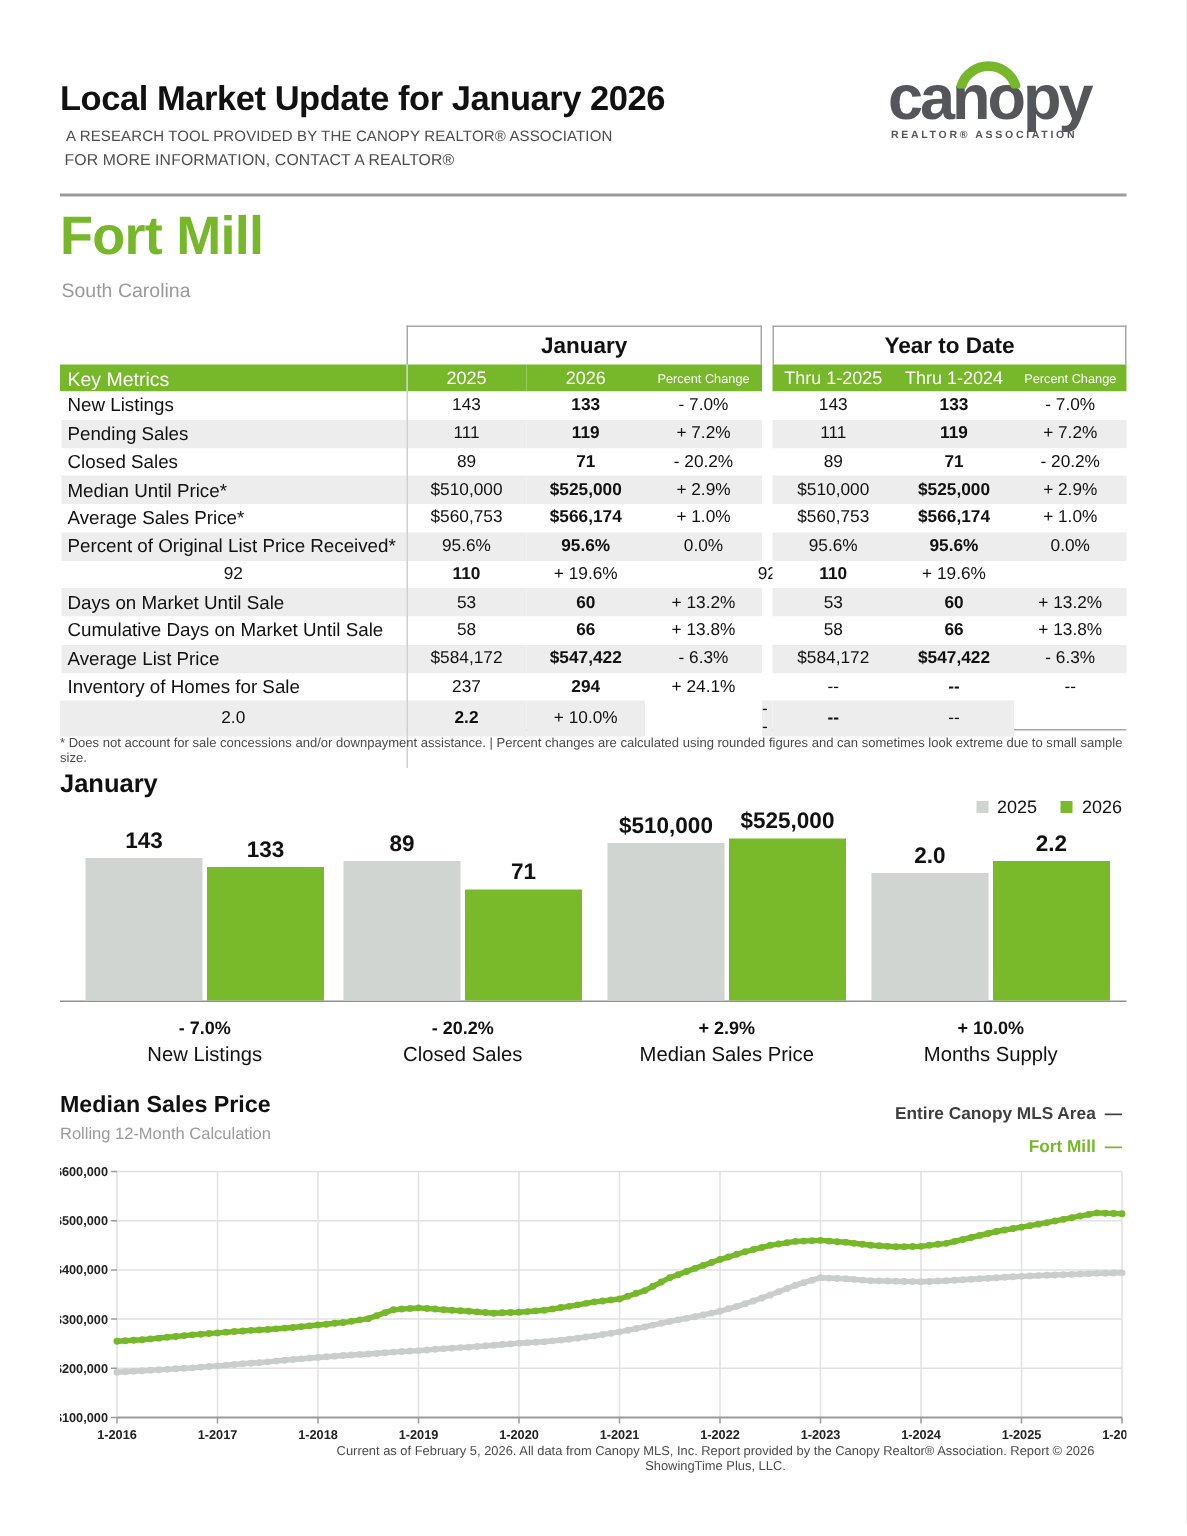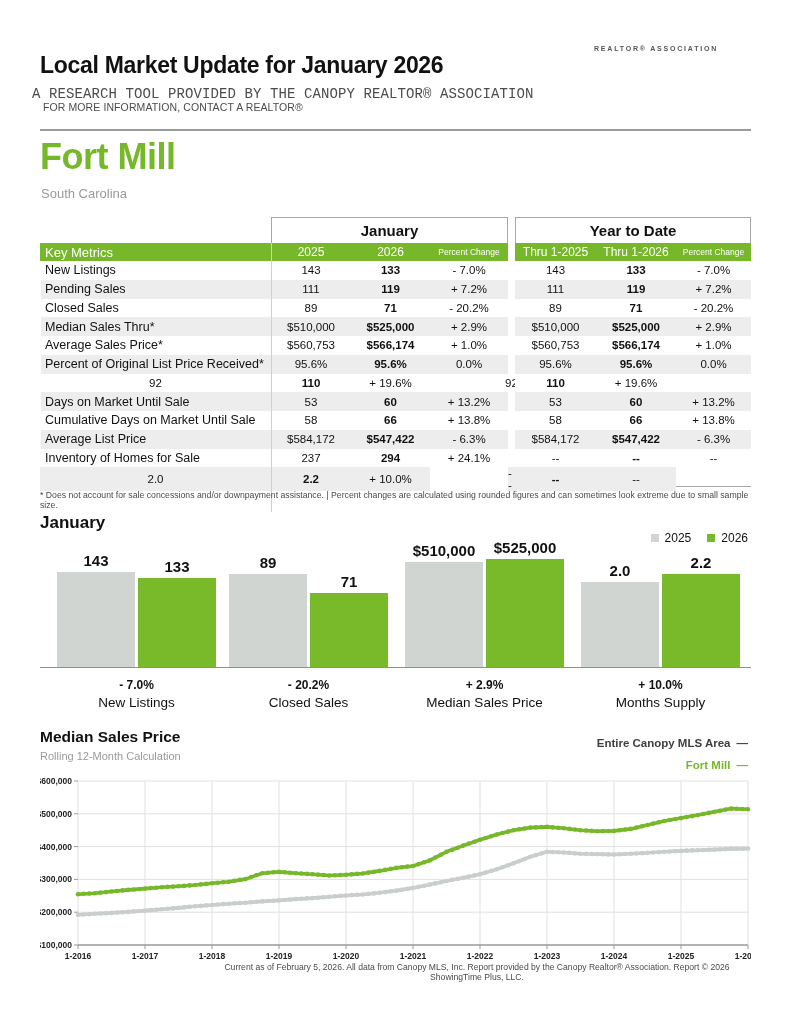--- a/index.html
+++ b/index.html
@@ -2,21 +2,21 @@
 <html><head>
 <meta charset="utf-8">
 <style>
   * { margin:0; padding:0; box-sizing:border-box; }
   html,body { background:#e8e8e8; }
   body { font-family:"Liberation Sans", sans-serif; }
   .page { position:relative; width:791px; height:1024px; background:#ffffff; margin:0 auto; overflow:hidden; }
 
   
   .rpt-title { position:absolute; left:40px; top:52px; font-size:23px; font-weight:bold; color:#111; letter-spacing:-0.3px; }
-  .rpt-sub1 { position:absolute; left:32px; top:86px; font-size:14px; color:#4c4c4c; letter-spacing:0.1px;font-family:Liberation Mono, monospace; }
+  .rpt-sub1 { position:absolute; left:44px; top:86px; font-size:10px; color:#4c4c4c; letter-spacing:0.1px; }
   .rpt-sub2 { position:absolute; left:43px; top:101px; font-size:10.5px; color:#4c4c4c; letter-spacing:0.1px; }
   .logo { position:absolute; left:592px; top:44px; width:180px; }
   .logo-word { position:relative; font-size:42px; font-weight:600; color:#55565a; letter-spacing:-2px; line-height:1; }
   .logo-arc { position:absolute; left:45px; top:-7px; }
   .logo-tag { margin-top:1px; padding-left:2px; font-size:7px; font-weight:bold; letter-spacing:1.8px; color:#55565a; }
   .hdr-rule { position:absolute; left:40px; top:129px; width:711px; height:2px; background:#9b9b9b; }
   .loc-name { position:absolute; left:40px; top:136px; font-size:36px; font-weight:bold; color:#76b82a; letter-spacing:-0.5px; }
   .loc-state { position:absolute; left:41px; top:186px; font-size:13px; color:#9a9a9a; }
 
   
@@ -72,20 +72,25 @@
 </head>
 <body>
 
 <div class="page">
 
   <div class="rpt-title">Local Market Update for January 2026</div>
   <div class="rpt-sub1">A RESEARCH TOOL PROVIDED BY THE CANOPY REALTOR® ASSOCIATION</div>
   <div class="rpt-sub2">FOR MORE INFORMATION, CONTACT A REALTOR®</div>
 
   <div class="logo">
+    <div class="logo-word"><span>ca</span><span>n</span><span>opy</span>
+      <svg class="logo-arc" width="44" height="22" viewBox="0 0 44 22">
+        <path d="M4,20 A19,19 0 0 1 40,20" fill="none" stroke="#76b82a" stroke-width="6.5" stroke-linecap="round"></path>
+      </svg>
+    </div>
     <div class="logo-tag">REALTOR® ASSOCIATION</div>
   </div>
 
   <div class="hdr-rule"></div>
   <div class="loc-name">Fort Mill</div>
   <div class="loc-state">South Carolina</div>
 
   <div class="tbl">
     <div class="tbl-top">
       <div class="spacer"></div>
@@ -93,21 +98,21 @@
       <div class="ggap"></div>
       <div class="gbox g2">Year to Date</div>
     </div>
     <div class="trow hrow">
       <div class="tcell c0">Key Metrics</div>
       <div class="tcell">2025</div>
       <div class="tcell">2026</div>
       <div class="tcell pc">Percent Change</div>
       <div class="tcell gapcell"></div>
       <div class="tcell">Thru 1-2025</div>
-      <div class="tcell">Thru 1-2026</div>
+      <div class="tcell">Thru 1-2024</div>
       <div class="tcell pc">Percent Change</div>
     </div>
     <div id="tbl-rows">
         <div class="trow drow">
           <div class="tcell c0">New Listings</div>
           <div class="tcell c1">143</div>
           <div class="tcell c2">133</div>
           <div class="tcell c3">- 7.0%</div>
           <div class="tcell gapcell"></div>
           <div class="tcell c4">143</div>
@@ -128,21 +133,21 @@
           <div class="tcell c0">Closed Sales</div>
           <div class="tcell c1">89</div>
           <div class="tcell c2">71</div>
           <div class="tcell c3">- 20.2%</div>
           <div class="tcell gapcell"></div>
           <div class="tcell c4">89</div>
           <div class="tcell c5">71</div>
           <div class="tcell c6">- 20.2%</div>
         </div>
         <div class="trow drow alt">
-          <div class="tcell c0">Median Sales Thru*</div>
+          <div class="tcell c0">Median Until Price*</div>
           <div class="tcell c1">$510,000</div>
           <div class="tcell c2">$525,000</div>
           <div class="tcell c3">+ 2.9%</div>
           <div class="tcell gapcell"></div>
           <div class="tcell c4">$510,000</div>
           <div class="tcell c5">$525,000</div>
           <div class="tcell c6">+ 2.9%</div>
         </div>
         <div class="trow drow">
           <div class="tcell c0">Average Sales Price*</div>

